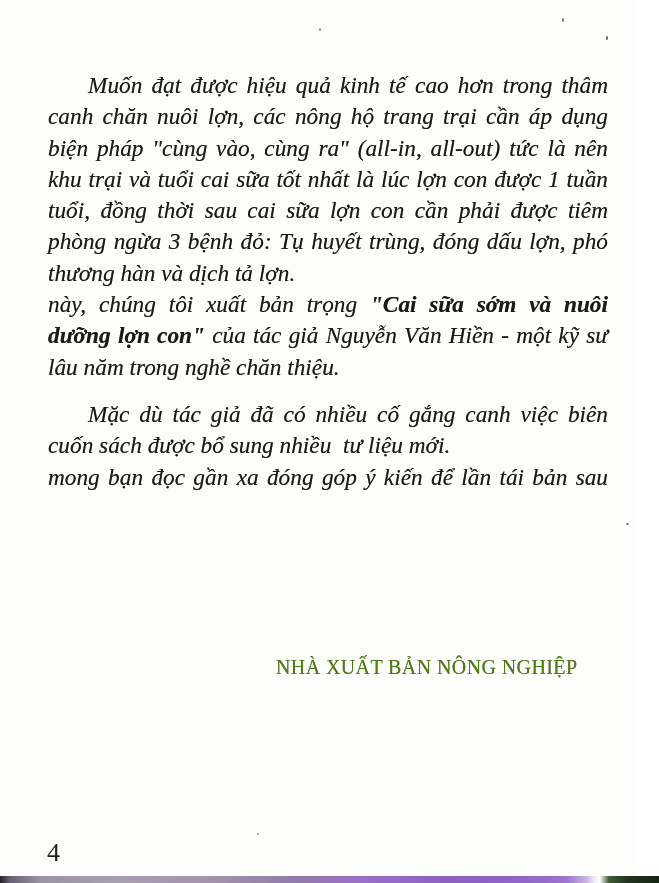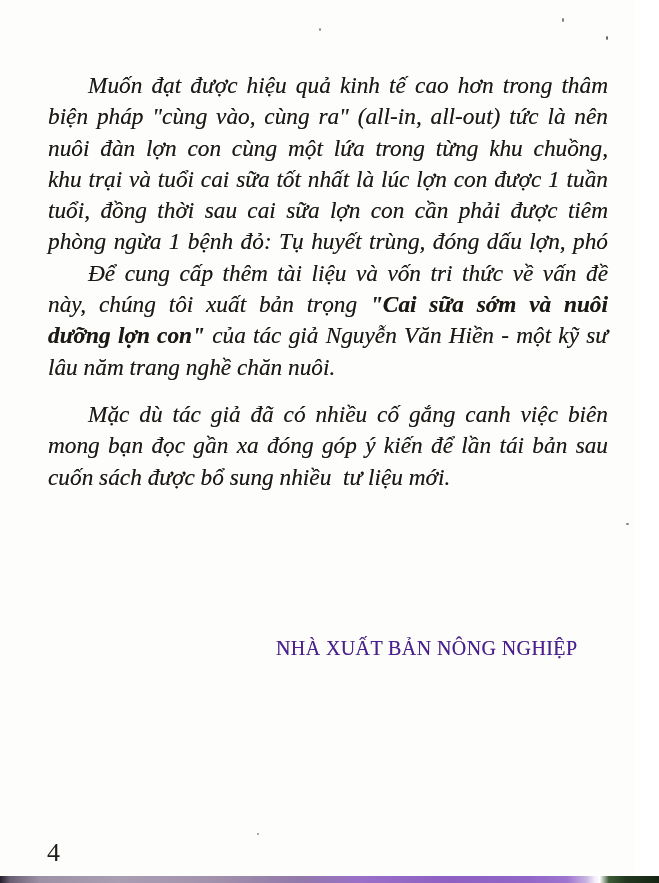--- a/index.html
+++ b/index.html
@@ -28,26 +28,26 @@
   .line {
     text-align: justify;
     text-align-last: justify;
     min-height: 31.3px;
   }
   .line.indent { text-indent: 40px; }
   .line.last { text-align-last: left; }
   .line b { font-weight: bold; }
   .publisher {
     position: absolute;
-    left: 276px; top: 637px;
+    left: 276px; top: 656px;
     font-style: normal;
     font-size: 20px;
     letter-spacing: 0.4px;
     white-space: nowrap;
-    color: #4c1d95;
+    color: #4d7c0f;
     text-shadow: 0 0 0.4px rgba(20,16,12,0.5);
   }
   .page-number {
     position: absolute;
     left: 47px; top: 838px;
     font-size: 26px;
     font-style: normal;
     color: #211d19;
   }
   .scan-edge {
@@ -62,38 +62,38 @@
 </style>
 </head>
 <body>
 
 <div class="page">
 
   <main class="text-block">
 
     <div class="para">
       <div class="line indent">Muốn đạt được hiệu quả kinh tế cao hơn trong thâm</div>
+      <div class="line">canh chăn nuôi lợn, các nông hộ trang trại cần áp dụng</div>
       <div class="line">biện pháp "cùng vào, cùng ra" (all-in, all-out) tức là nên</div>
-      <div class="line">nuôi đàn lợn con cùng một lứa trong từng khu chuồng,</div>
       <div class="line">khu trại và tuổi cai sữa tốt nhất là lúc lợn con được 1 tuần</div>
       <div class="line">tuổi, đồng thời sau cai sữa lợn con cần phải được tiêm</div>
-      <div class="line">phòng ngừa 1 bệnh đỏ: Tụ huyết trùng, đóng dấu lợn, phó</div>
+      <div class="line">phòng ngừa 3 bệnh đỏ: Tụ huyết trùng, đóng dấu lợn, phó</div>
+      <div class="line last">thương hàn và dịch tả lợn.</div>
     </div>
 
     <div class="para">
-      <div class="line indent">Để cung cấp thêm tài liệu và vốn tri thức về vấn đề</div>
       <div class="line"><span>này, chúng tôi xuất bản trọng </span><b>"Cai sữa sớm và nuôi</b></div>
       <div class="line"><b>dưỡng lợn con"</b><span> của tác giả Nguyễn Văn Hiền - một kỹ sư</span></div>
-      <div class="line last">lâu năm trang nghề chăn nuôi.</div>
+      <div class="line last">lâu năm trong nghề chăn thiệu.</div>
     </div>
 
     <div class="para gap-before">
       <div class="line indent">Mặc dù tác giả đã có nhiều cố gắng canh việc biên</div>
+      <div class="line last">cuốn sách được bổ sung nhiều&nbsp; tư liệu mới.</div>
       <div class="line">mong bạn đọc gần xa đóng góp ý kiến để lần tái bản sau</div>
-      <div class="line last">cuốn sách được bổ sung nhiều&nbsp; tư liệu mới.</div>
     </div>
 
 
   </main>
 
   <div class="publisher">NHÀ XUẤT BẢN NÔNG NGHIỆP</div>
 
   <div class="page-number">4</div>
 
   <div class="scan-edge" style="background: linear-gradient(90deg, #241f2b 0%, #6a5f72 1.5%, #9d91a6 6%, #aa9eb3 18%, #a392ab 32%, #927aa9 45%, #9a6fc8 55%, #8d60c2 68%, #9166c8 80%, #9d74cf 86%, #c9b4e2 89%, #f2eaf8 90.2%, #ffffff 91%, #3f5c38 92.4%, #22371f 95%, #162414 100%);"></div>

